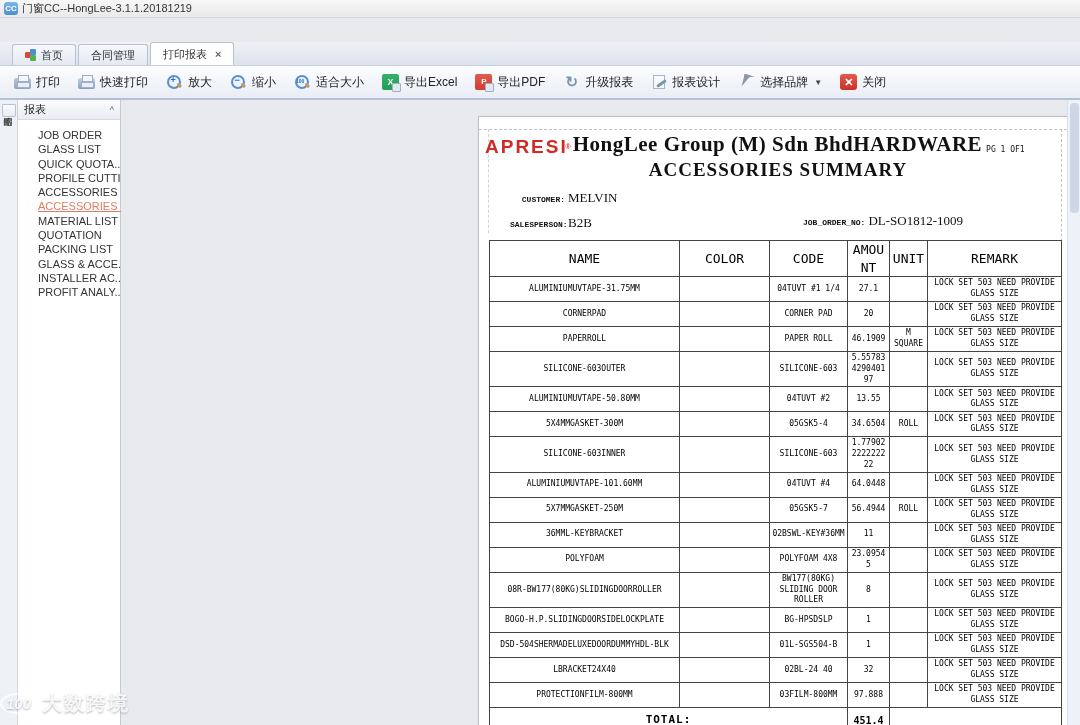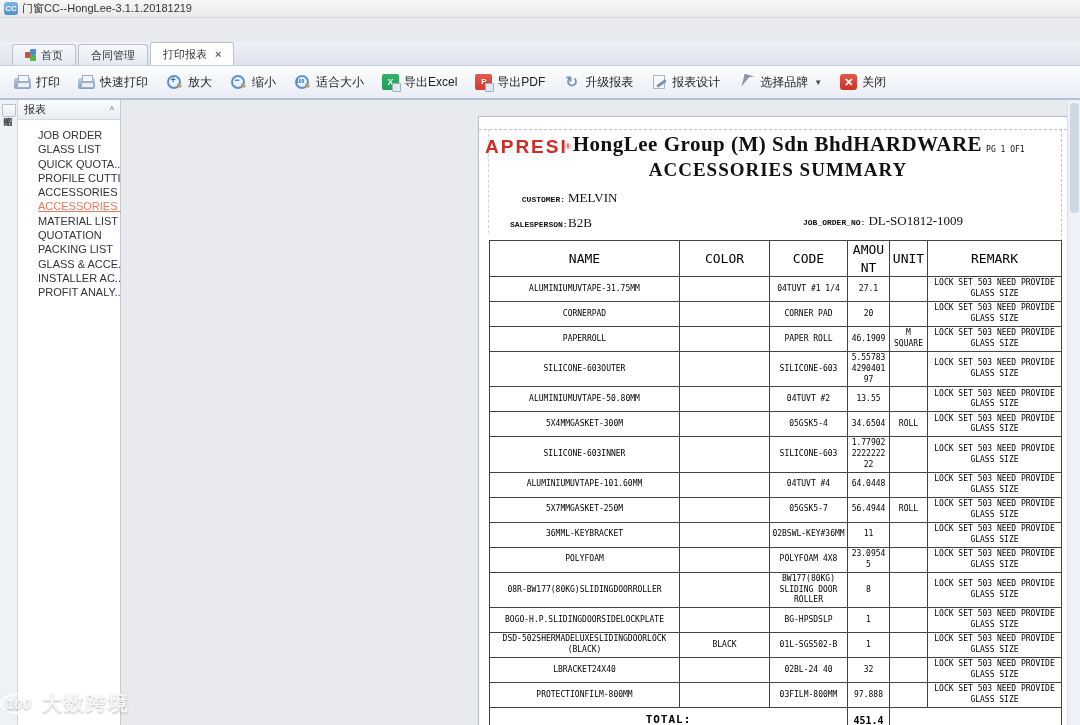--- a/index.html
+++ b/index.html
@@ -372,23 +372,23 @@
               </tr>
               <tr>
                 <td class="name">BOGO-H.P.SLIDINGDOORSIDELOCKPLATE</td>
                 <td class="color"></td>
                 <td class="code">BG-HPSDSLP</td>
                 <td class="amount">1</td>
                 <td class="unit"></td>
                 <td class="remark">LOCK SET 503 NEED PROVIDE GLASS SIZE</td>
               </tr>
               <tr>
-                <td class="name">DSD-502SHERMADELUXESLIDINGDOORLOCK (BLACK)</td>
-                <td class="color">BLACK</td>
-                <td class="code">01L-SGS502-B</td>
+                <td class="name">DSD-504SHERMADELUXEDOORDUMMYHDL-BLK</td>
+                <td class="color"></td>
+                <td class="code">01L-SGS504-B</td>
                 <td class="amount">1</td>
                 <td class="unit"></td>
                 <td class="remark">LOCK SET 503 NEED PROVIDE GLASS SIZE</td>
               </tr>
               <tr>
                 <td class="name">LBRACKET24X40</td>
                 <td class="color"></td>
                 <td class="code">02BL-24 40</td>
                 <td class="amount">32</td>
                 <td class="unit"></td>

